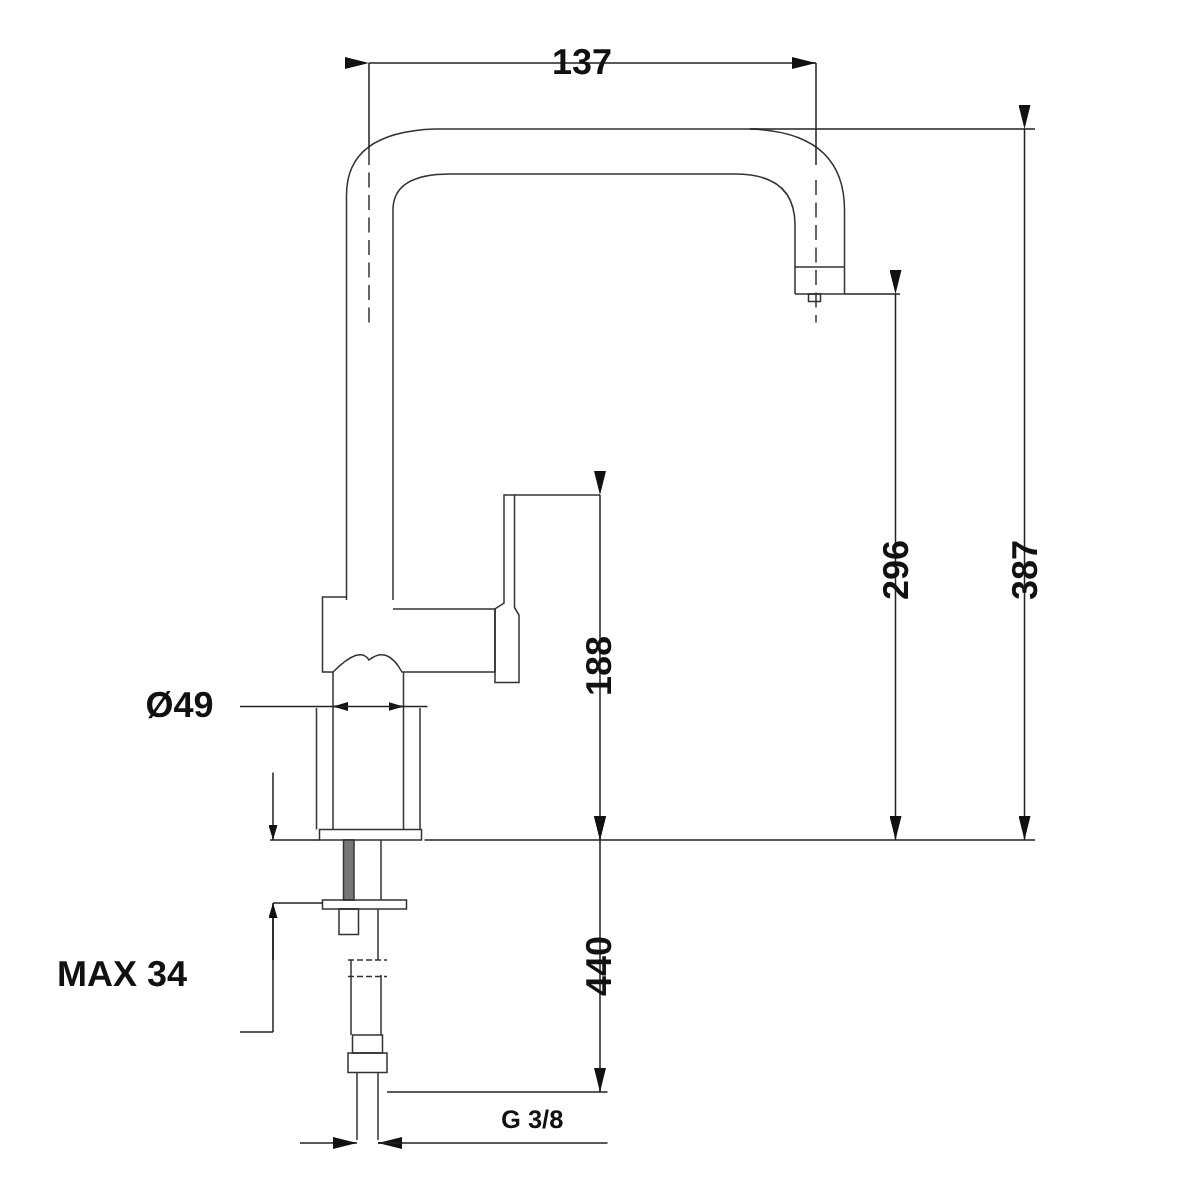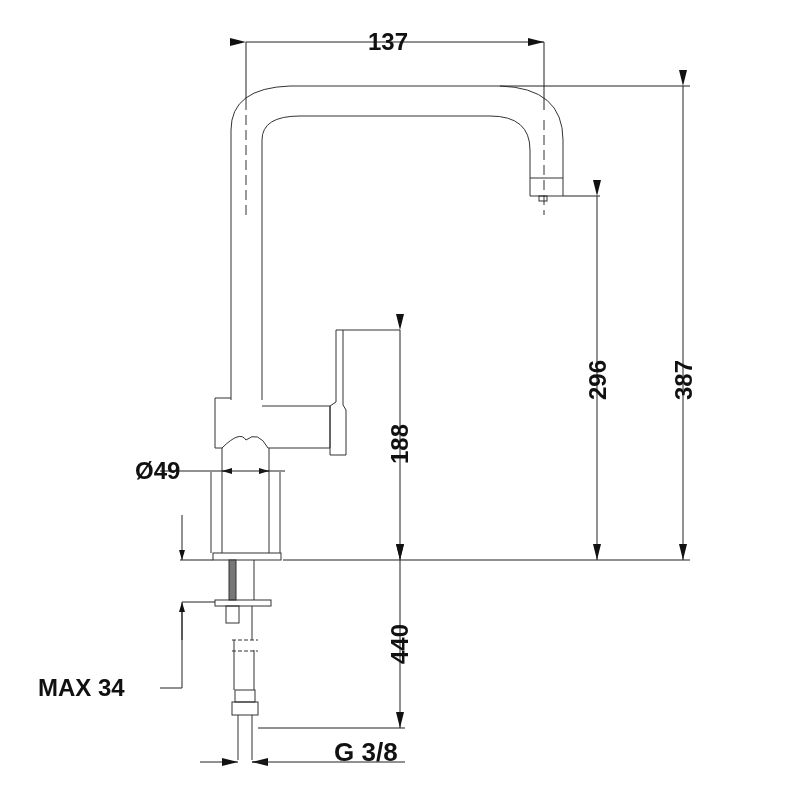--- a/index.html
+++ b/index.html
@@ -99,15 +99,15 @@
       <line x1="252" y1="762" x2="405" y2="762"></line>
     </g>
   </g>
 </svg>
 
 <div class="lbl" style="left:368px; top:28px; font-size:24px;">137</div>
 <div class="lbl vert" style="left:662px; top:366px; width:44px; text-align:center; font-size:24px;">387</div>
 <div class="lbl vert" style="left:576px; top:366px; width:44px; text-align:center; font-size:24px;">296</div>
 <div class="lbl vert" style="left:378px; top:430px; width:44px; text-align:center; font-size:24px;">188</div>
 <div class="lbl vert" style="left:378px; top:630px; width:44px; text-align:center; font-size:24px;">440</div>
-<div class="lbl" style="left:97px; top:457px; font-size:24px;margin-left:38px;">Ø49</div>
-<div class="lbl" style="left:38px; top:674px; font-size:24px;">MAX 34</div>
-<div class="lbl" style="left:334px; top:737px; font-size:26px;">G 3/8</div>
+<div class="lbl" style="left:97px; top:457px; font-size:24px;">Ø49</div>
+<div class="lbl" style="left:38px; top:636px; font-size:24px;">MAX 34</div>
+<div class="lbl" style="left:334px; top:737px; font-size:17px;">G 3/8</div>
 
 </body></html>

